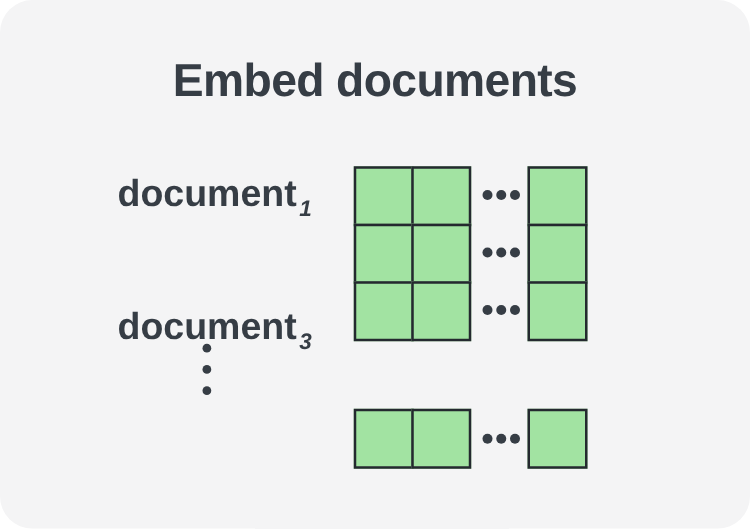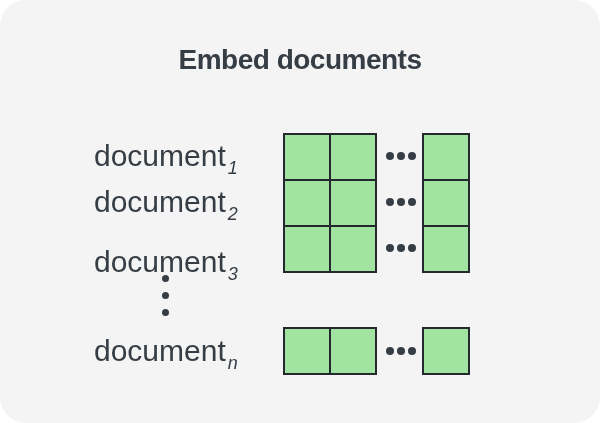--- a/index.html
+++ b/index.html
@@ -20,30 +20,30 @@
     font-family: "Liberation Sans", sans-serif;
     color: var(--ink);
   }
   .title {
     position: absolute;
     top: 44px;
     left: 0;
     width: 100%;
     margin: 0;
     text-align: center;
-    font-size: 28px;
+    font-size: 37px;
     font-weight: 700;
     letter-spacing: -0.5px;
     color: var(--ink);
   }
   .doc-label {
     position: absolute;
     left: 94px;
     font-size: 30px;
-    font-weight: 400;
+    font-weight: 700;
     white-space: nowrap;
     color: var(--ink);
     text-align: center;
   }
   .doc-label .sub {
     display: inline-block;
     font-size: 18px;
     font-style: italic;
     position: relative;
     top: 8px;
@@ -105,23 +105,21 @@
     background: var(--ink);
   }
 </style>
 </head>
 <body>
 
 <div class="card">
   <h1 class="title">Embed documents</h1>
 
   <div class="doc-label lbl-1"><span>document</span><span class="sub">1</span></div>
-  <div class="doc-label lbl-2"><span>document</span><span class="sub">2</span></div>
   <div class="doc-label lbl-3"><span>document</span><span class="sub">3</span></div>
-  <div class="doc-label lbl-n"><span>document</span><span class="sub">n</span></div>
 
   <div class="vdots">
       <i></i>
       <i></i>
       <i></i>
     </div>
 
   <div class="block blk-top-left">
     <div class="brow">
       <div class="cell"></div>

